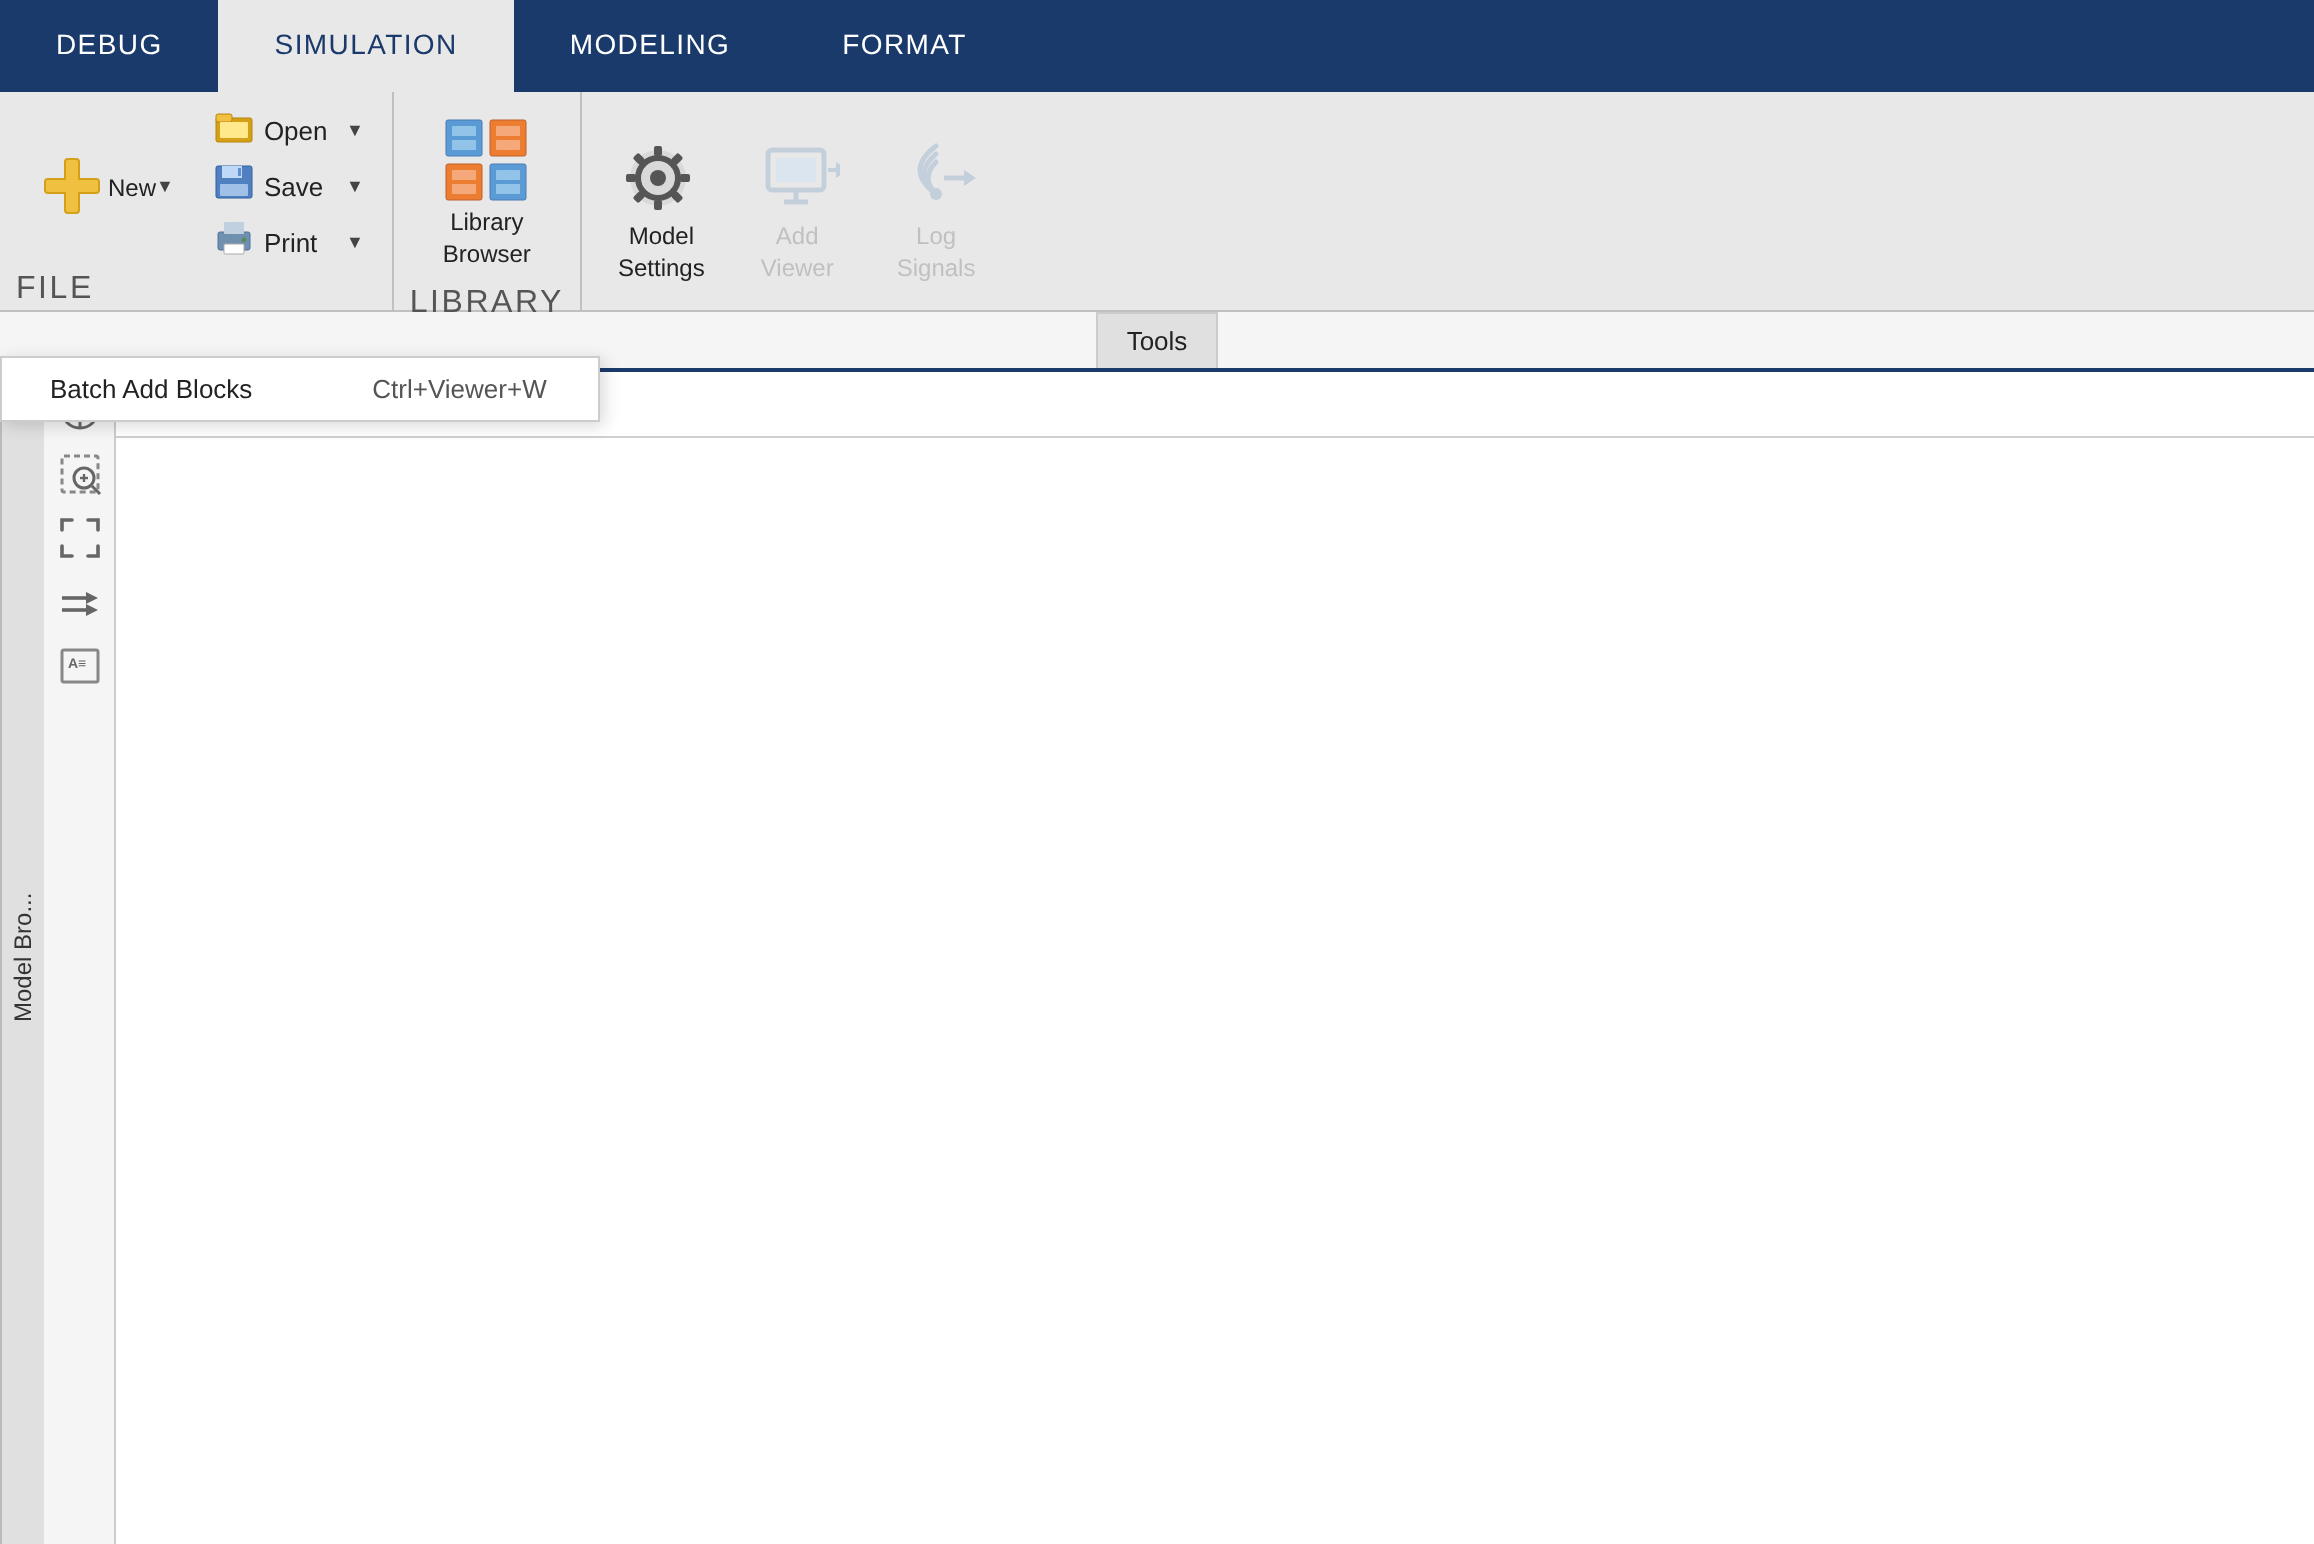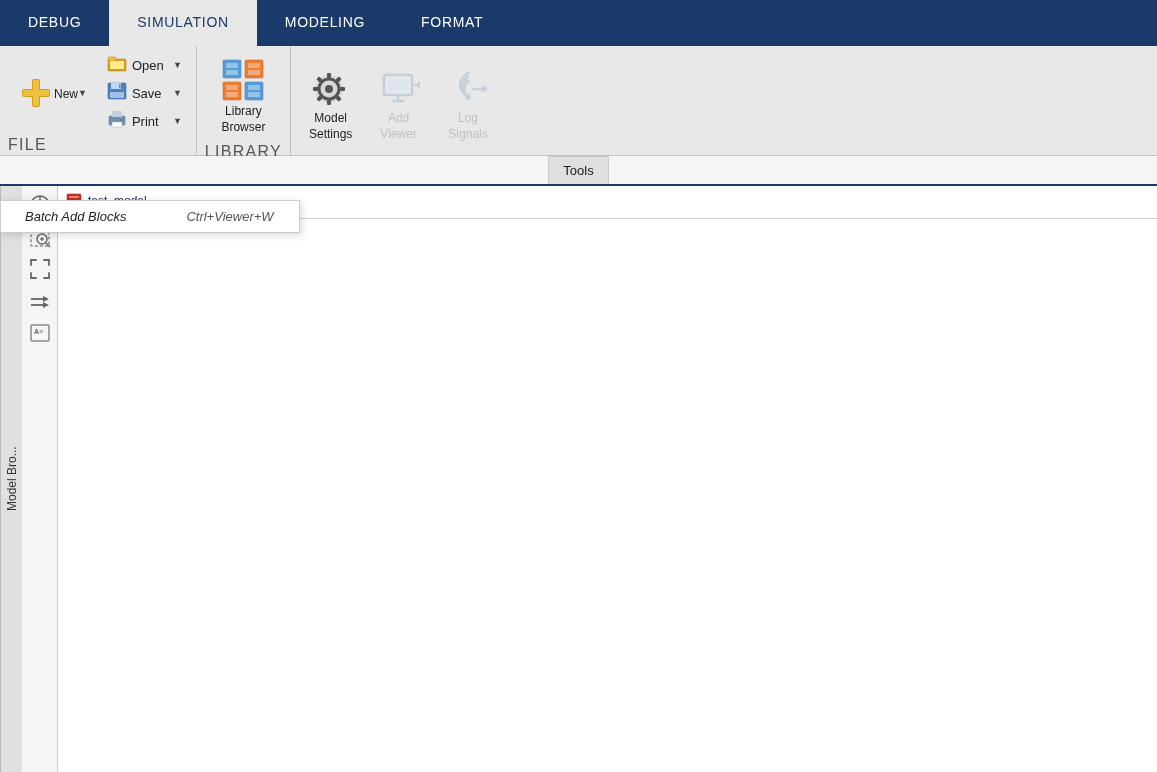--- a/index.html
+++ b/index.html
@@ -461,21 +461,21 @@
         </div>
       </div>
     </div>
   </div>
 
 </div>
 
 <div class="tools-bar" style="position:relative;">
   <div class="tools-tab">Tools</div>
 
-  <div class="dropdown-menu" style="left:0; top:44px;font-style:italic;">
+  <div class="dropdown-menu" style="left:0; top:22px;">
     <div class="dropdown-menu-item">
       <span class="dropdown-item-label">Batch Add Blocks</span>
       <span class="dropdown-item-shortcut">Ctrl+Viewer+W</span>
     </div>
   </div>
 </div>
 
 <div class="main-area">
 
   <div class="sidebar-label">Model Bro...</div>

